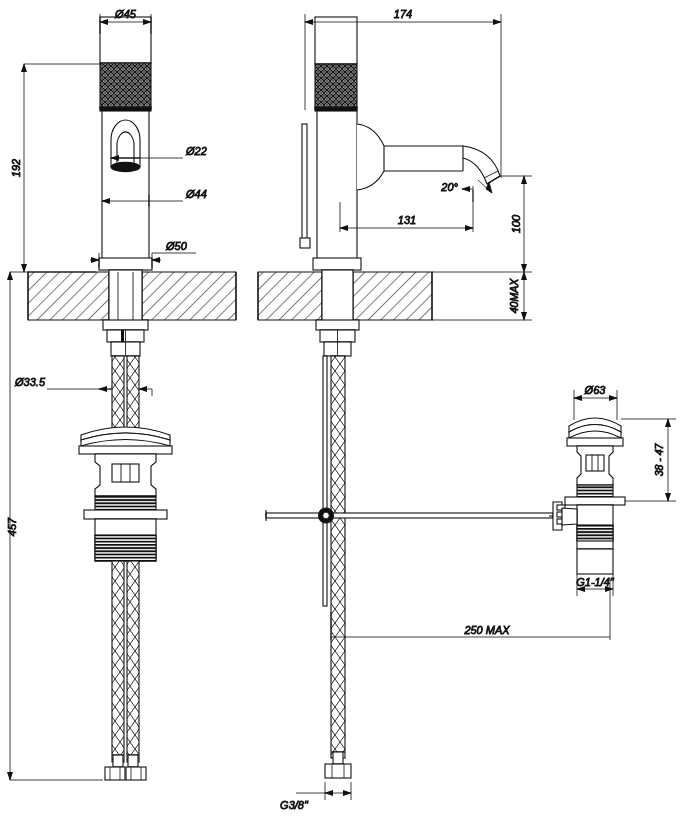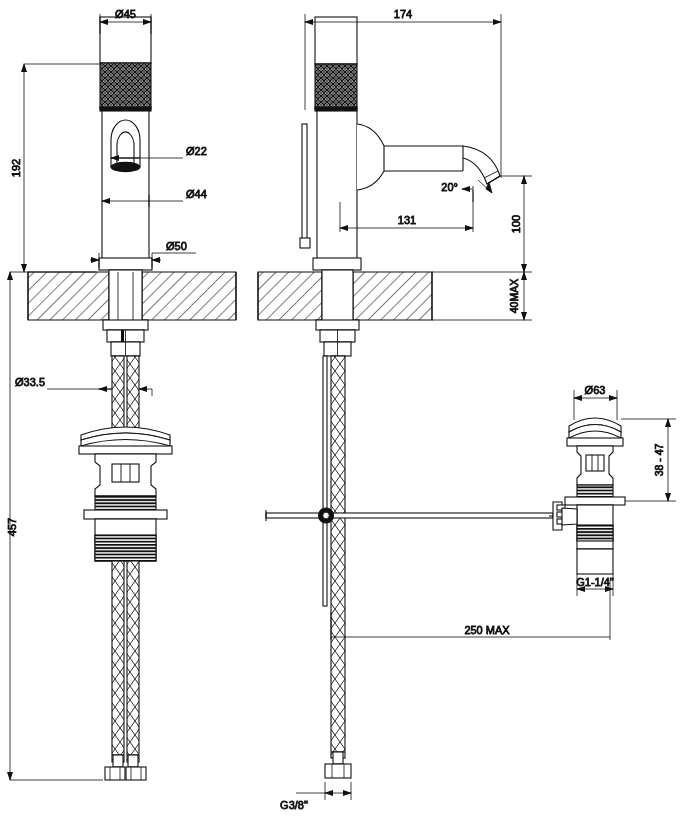--- a/index.html
+++ b/index.html
@@ -2,21 +2,21 @@
 <html><head>
 <meta charset="utf-8">
 <style>
   html,body{margin:0;padding:0;background:#ffffff;}
   body{
     width:684px;height:829px;
     font-family:"Liberation Sans", sans-serif;
     color:#1a1a1a;
     overflow:hidden;
   }
-  #sheet{position:relative;width:684px;height:829px;background:#fff;}
+  #sheet{position:relative;width:684px;height:829px;background:#fff;font-style:italic;}
   svg#dwg{position:absolute;left:0;top:0;width:684px;height:829px;display:block;}
   .dimtxt{font-family:"Liberation Sans", sans-serif;font-size:11px;fill:#111;}
   .dimtxt.small{font-size:10.5px;}
 </style>
 </head>
 <body>
 
 <div id="sheet">
 <svg id="dwg" viewBox="0 0 684 829">
 

